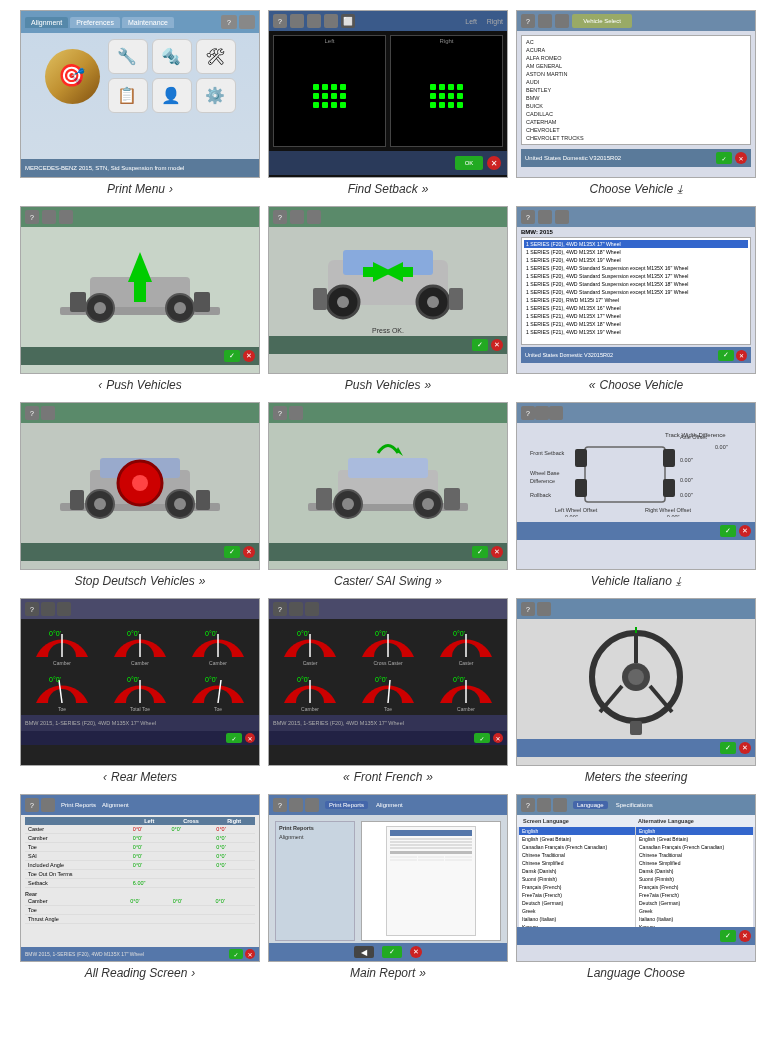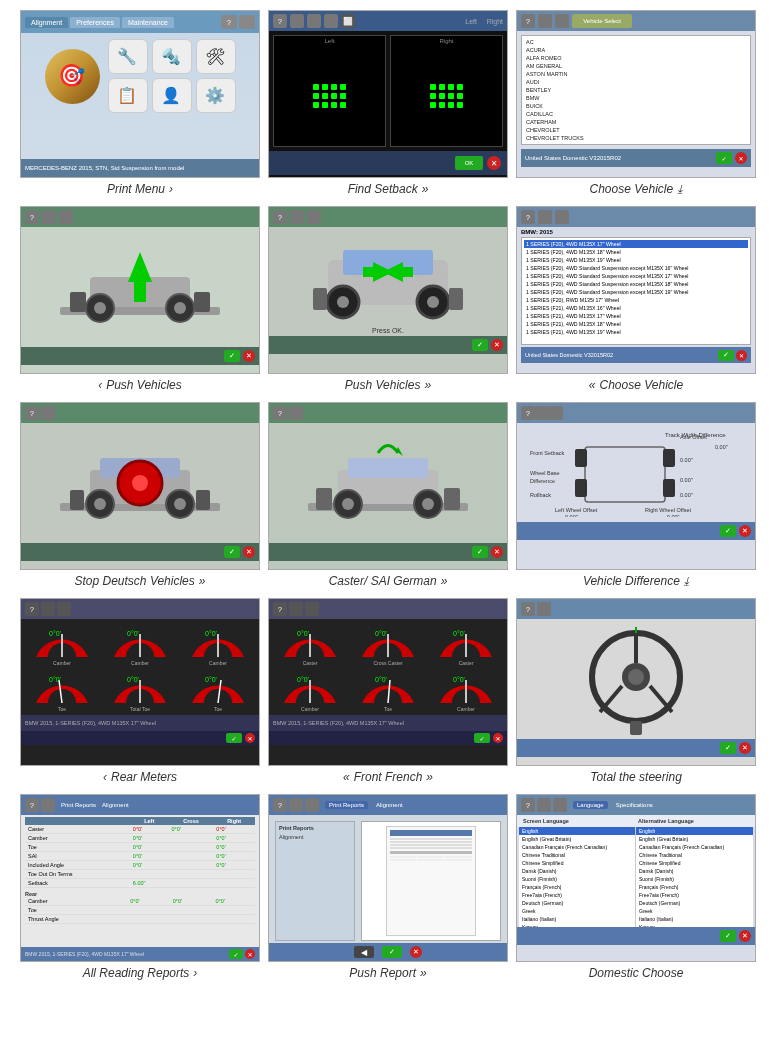--- a/index.html
+++ b/index.html
@@ -598,21 +598,21 @@
             <polygon points="108,23 115,28 110,19" fill="#00aa00"></polygon>
           </svg>
         </div>
         <div style="height:18px;background:#4a6a5a;display:flex;align-items:center;justify-content:flex-end;padding:0 4px;gap:3px;">
           <div style="width:16px;height:12px;background:#22aa22;border-radius:2px;display:flex;align-items:center;justify-content:center;font-size:7px;color:white;">✓</div>
           <div style="width:12px;height:12px;background:#cc2222;border-radius:50%;display:flex;align-items:center;justify-content:center;font-size:7px;color:white;">✕</div>
         </div>
       </div>
     </div>
     <div class="caption">
-      <span>Caster/ SAI German</span>
+      <span>Caster/ SAI Swing</span>
       <span>»</span>
     </div>
   </div>
 
   <div class="cell">
     <div class="screen-wrapper">
       <div class="screen screen-dim" style="height:168px;">
         <div class="dim-top">
           <div style="width:14px;height:14px;background:#777;border-radius:2px;font-size:7px;display:flex;align-items:center;justify-content:center;color:white;">?</div>
           <div style="width:14px;height:14px;background:#777;border-radius:2px;"></div>
@@ -649,21 +649,21 @@
             <text x="140" y="92" font-size="5.5" fill="#333">-0.00"</text>
           </svg>
         </div>
         <div style="height:18px;background:#5577aa;display:flex;align-items:center;justify-content:flex-end;padding:0 4px;gap:3px;">
           <div style="width:16px;height:12px;background:#22aa22;border-radius:2px;display:flex;align-items:center;justify-content:center;font-size:7px;color:white;">✓</div>
           <div style="width:12px;height:12px;background:#cc2222;border-radius:50%;display:flex;align-items:center;justify-content:center;font-size:7px;color:white;">✕</div>
         </div>
       </div>
     </div>
     <div class="caption">
-      <span>Vehicle Difference</span>
+      <span>Vehicle Italiano</span>
       <span>⤓</span>
     </div>
   </div>
 
   <div class="cell">
     <div class="screen-wrapper">
       <div class="screen screen-meter" style="height:168px;">
         <div class="meter-top">
           <div style="width:14px;height:14px;background:#555;border-radius:2px;font-size:7px;display:flex;align-items:center;justify-content:center;color:white;">?</div>
           <div style="width:14px;height:14px;background:#555;border-radius:2px;"></div>
@@ -845,21 +845,21 @@
             <line x1="80" y1="11" x2="80" y2="5" stroke="#00aa00" stroke-width="2"></line>
           </svg>
         </div>
         <div style="height:18px;background:#5577aa;display:flex;align-items:center;justify-content:flex-end;padding:0 4px;gap:3px;">
           <div style="width:16px;height:12px;background:#22aa22;border-radius:2px;display:flex;align-items:center;justify-content:center;font-size:7px;color:white;">✓</div>
           <div style="width:12px;height:12px;background:#cc2222;border-radius:50%;display:flex;align-items:center;justify-content:center;font-size:7px;color:white;">✕</div>
         </div>
       </div>
     </div>
     <div class="caption">
-      <span>Total the steering</span>
+      <span>Meters the steering</span>
     </div>
   </div>
 
   <div class="cell">
     <div class="screen-wrapper">
       <div class="screen screen-reading" style="height:168px;">
         <div style="height:20px;background:#5577aa;display:flex;align-items:center;padding:0 4px;gap:2px;">
           <div style="width:14px;height:14px;background:#777;border-radius:2px;font-size:7px;display:flex;align-items:center;justify-content:center;color:white;">?</div>
           <div style="width:14px;height:14px;background:#777;border-radius:2px;"></div>
           <div style="font-size:6px;color:white;margin-left:4px;">Print Reports</div>
@@ -945,21 +945,21 @@
         <div style="height:14px;background:#5577aa;display:flex;align-items:center;padding:0 4px;font-size:5px;color:#ddd;justify-content:space-between;position:absolute;bottom:0;left:0;right:0;">
           <span>BMW 2015, 1-SERIES (F20), 4WD M135X 17" Wheel</span>
           <div style="display:flex;gap:2px;">
             <div style="width:14px;height:10px;background:#22aa22;border-radius:2px;display:flex;align-items:center;justify-content:center;font-size:6px;color:white;">✓</div>
             <div style="width:10px;height:10px;background:#cc2222;border-radius:50%;display:flex;align-items:center;justify-content:center;font-size:6px;color:white;">✕</div>
           </div>
         </div>
       </div>
     </div>
     <div class="caption">
-      <span>All Reading Reports</span>
+      <span>All Reading Screen</span>
       <span>›</span>
     </div>
   </div>
 
   <div class="cell">
     <div class="screen-wrapper">
       <div class="screen screen-print" style="height:168px;">
         <div style="height:20px;background:#5577aa;display:flex;align-items:center;padding:0 4px;gap:2px;">
           <div style="width:14px;height:14px;background:#777;border-radius:2px;font-size:7px;display:flex;align-items:center;justify-content:center;color:white;">?</div>
           <div style="width:14px;height:14px;background:#777;border-radius:2px;"></div>
@@ -994,21 +994,21 @@
           </div>
         </div>
         <div style="height:18px;background:#5577aa;display:flex;align-items:center;justify-content:center;gap:8px;position:absolute;bottom:0;left:0;right:0;">
           <div style="width:20px;height:12px;background:#444;border-radius:2px;display:flex;align-items:center;justify-content:center;font-size:8px;color:white;">◀</div>
           <div style="width:20px;height:12px;background:#22aa22;border-radius:2px;display:flex;align-items:center;justify-content:center;font-size:7px;color:white;">✓</div>
           <div style="width:12px;height:12px;background:#cc2222;border-radius:50%;display:flex;align-items:center;justify-content:center;font-size:7px;color:white;">✕</div>
         </div>
       </div>
     </div>
     <div class="caption">
-      <span>Push Report</span>
+      <span>Main Report</span>
       <span>»</span>
     </div>
   </div>
 
   <div class="cell">
     <div class="screen-wrapper">
       <div class="screen screen-lang" style="height:168px;">
         <div style="height:20px;background:#6688aa;display:flex;align-items:center;padding:0 4px;gap:2px;">
           <div style="width:14px;height:14px;background:#777;border-radius:2px;font-size:7px;display:flex;align-items:center;justify-content:center;color:white;">?</div>
           <div style="width:14px;height:14px;background:#777;border-radius:2px;"></div>
@@ -1054,17 +1054,17 @@
 
           </div>
         </div>
         <div style="height:18px;background:#5577aa;display:flex;align-items:center;justify-content:flex-end;padding:0 4px;gap:3px;">
           <div style="width:16px;height:12px;background:#22aa22;border-radius:2px;display:flex;align-items:center;justify-content:center;font-size:7px;color:white;">✓</div>
           <div style="width:12px;height:12px;background:#cc2222;border-radius:50%;display:flex;align-items:center;justify-content:center;font-size:7px;color:white;">✕</div>
         </div>
       </div>
     </div>
     <div class="caption">
-      <span>Domestic Choose</span>
+      <span>Language Choose</span>
     </div>
   </div>
 
 </div>
 
 </body></html>

